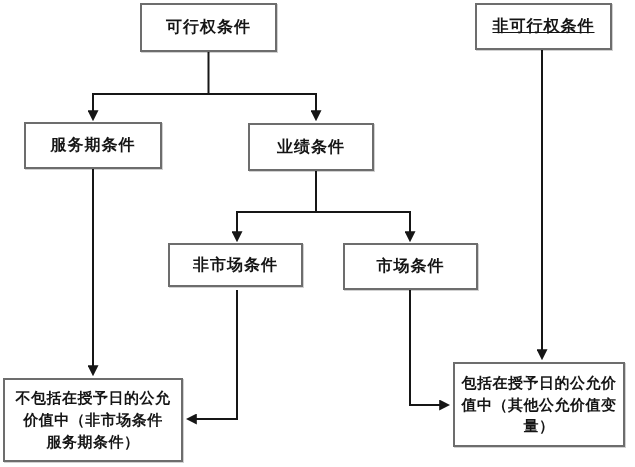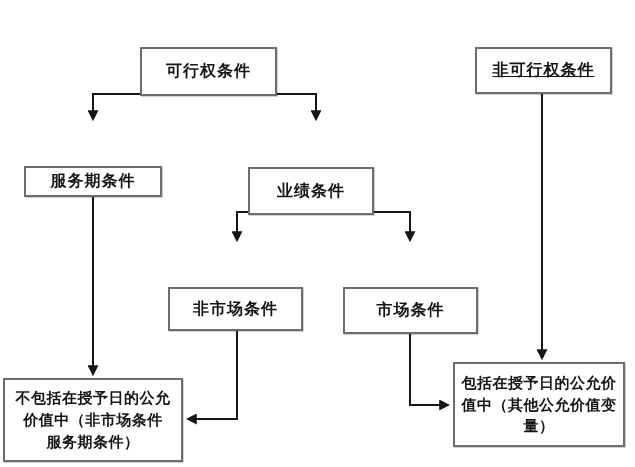--- a/index.html
+++ b/index.html
@@ -32,32 +32,31 @@
     display: flex;
     flex-direction: column;
     align-items: center;
     justify-content: center;
     text-align: center;
     box-shadow: 1px 1px 0 rgba(0,0,0,0.18);
   }
   .node.small {
     font-size: 16px;
     letter-spacing: 1px;
-    margin-top: 44px;
   }
   .node.big {
     font-size: 15px;
     line-height: 1.45;
     letter-spacing: 0.5px;
     padding: 0 4px;
   }
   
   .n-vesting      { left: 140px; top: 3px;   width: 137px; height: 49px; }
   .n-nonvesting   { left: 475px; top: 3px;   width: 137px; height: 47px; text-decoration: underline; }
-  .n-service      { left: 24px;  top: 122px; width: 138px; height: 31px; }
+  .n-service      { left: 24px;  top: 122px; width: 138px; height: 47px; }
   .n-performance  { left: 248px; top: 123px; width: 126px; height: 48px; }
   .n-nonmarket    { left: 168px; top: 243px; width: 135px; height: 44px; }
   .n-market       { left: 343px; top: 243px; width: 135px; height: 47px; }
   .n-excluded     { left: 3px;   top: 378px; width: 180px; height: 84px; align-items: center; }
   .n-included     { left: 453px; top: 362px; width: 172px; height: 85px; }
   .edge {
     fill: none;
     stroke: #161616;
     stroke-width: 2;
   }

